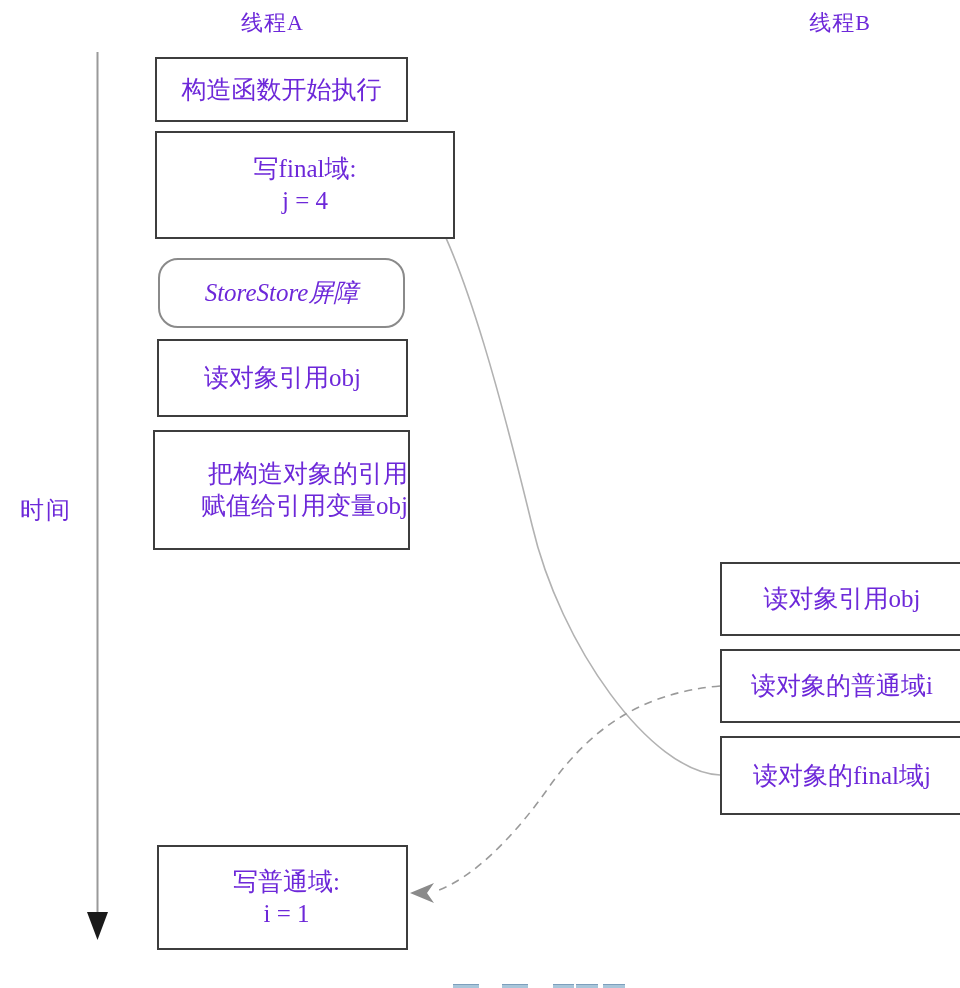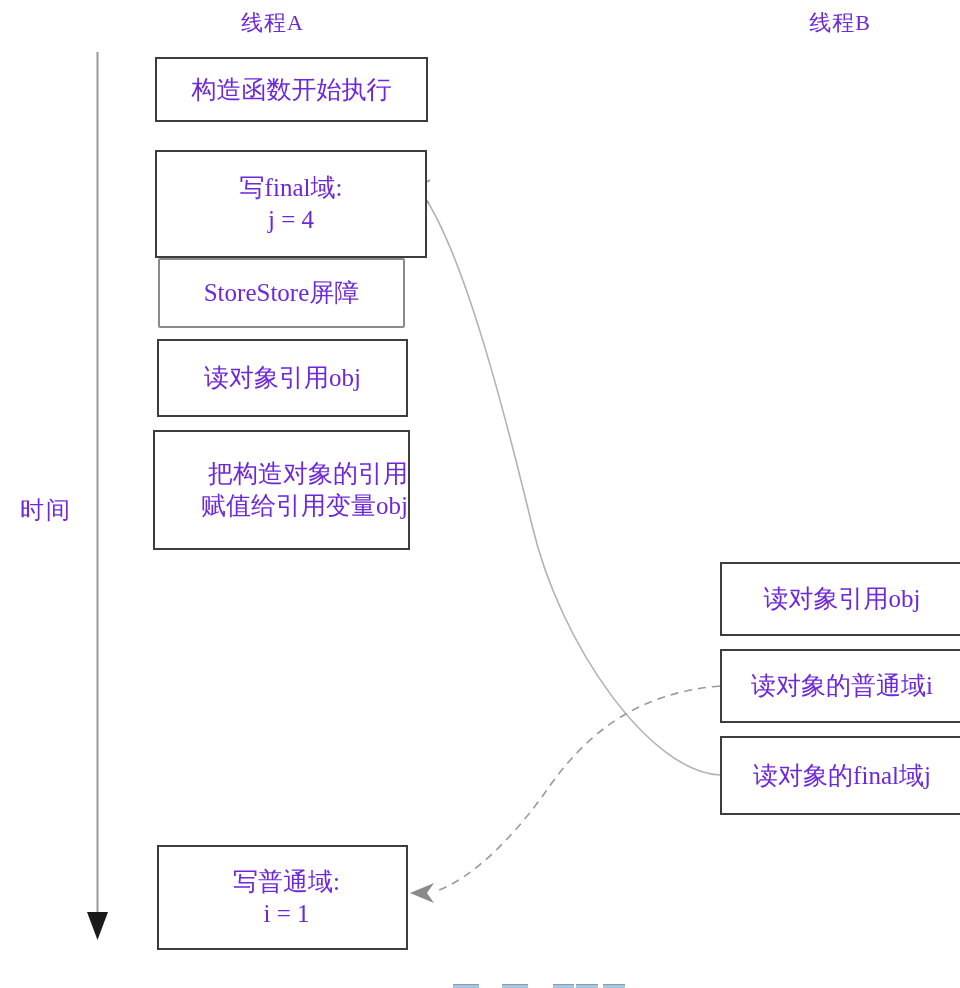--- a/index.html
+++ b/index.html
@@ -12,21 +12,21 @@
   }
   .time-label{
     position:absolute;left:20px;top:446px;font-size:24px;letter-spacing:2px;margin-top:48px;
   }
   .node{
     position:absolute;background:#ffffff;border:2px solid #3d3d3d;
     display:flex;flex-direction:column;align-items:center;justify-content:center;
     font-size:25px;line-height:32px;text-align:center;box-sizing:border-box;z-index:2;
   }
   .node.gray-rounded{
-    border:2px solid #8a8a8a;border-radius:2px;
+    border:2px solid #8a8a8a;border-radius:20px;font-style:italic;
   }
   .node.clipped-right{border-right:none;}
   svg#wires{position:absolute;left:0;top:0;z-index:1;}
   .artifact-bar{
     position:absolute;height:3px;background:#a9c6da;border-top:1px solid #7d9fbd;z-index:3;
   }
 </style>
 </head>
 <body>
 
@@ -42,25 +42,25 @@
     <line x1="97.5" y1="52" x2="97.5" y2="916" stroke="#9a9a9a" stroke-width="2"></line>
     <polygon points="87,912 108,912 97.5,940" fill="#1a1a1a"></polygon>
 
     <path d="M 720 775 C 650 772 560 645 532 525 C 506 418 466 260 424 196" stroke="#b2b2b2" stroke-width="1.6" fill="none"></path>
     <polyline points="430,180 411,191 429,203" stroke="#9a9a9a" stroke-width="2" fill="none"></polyline>
 
     <path d="M 720 686 C 638 693 588 732 549 787 C 514 837 472 879 436 891" stroke="#9a9a9a" stroke-width="1.6" fill="none" stroke-dasharray="8 6"></path>
     <polygon points="410,893 434,883 427,893 434,903" fill="#8a8a8a"></polygon>
   </svg>
 
-  <div class="node" style="left:155px;top:57px;width:273px;height:65px;">
+  <div class="node" style="left:155px;top:57px;width:253px;height:65px;">
     <span>构造函数开始执行</span>
   </div>
 
-  <div class="node" style="left:155px;top:150px;width:272px;height:108px;">
+  <div class="node" style="left:155px;top:131px;width:300px;height:108px;">
     <span>写final域:</span>
     <span>j = 4</span>
   </div>
 
   <div class="node gray-rounded" style="left:158px;top:258px;width:247px;height:70px;">
     <span>StoreStore屏障</span>
   </div>
 
   <div class="node" style="left:157px;top:339px;width:251px;height:78px;">
     <span>读对象引用obj</span>

